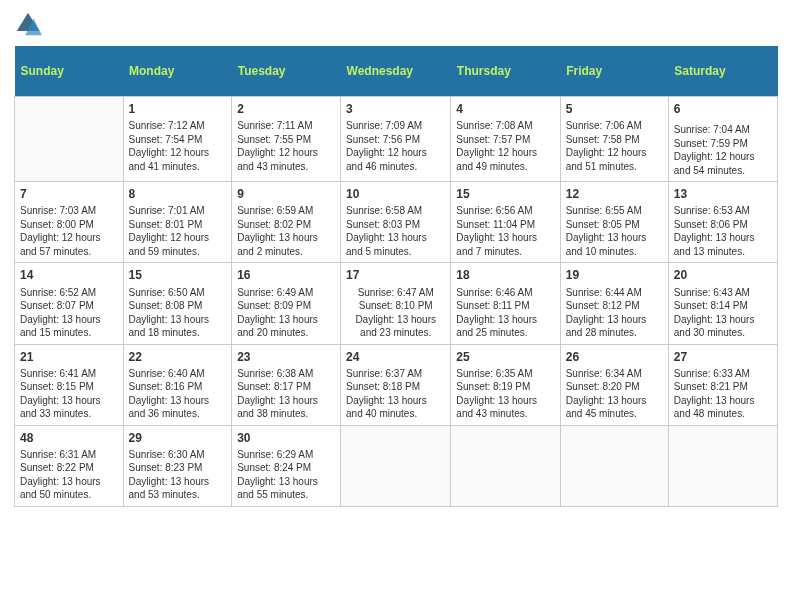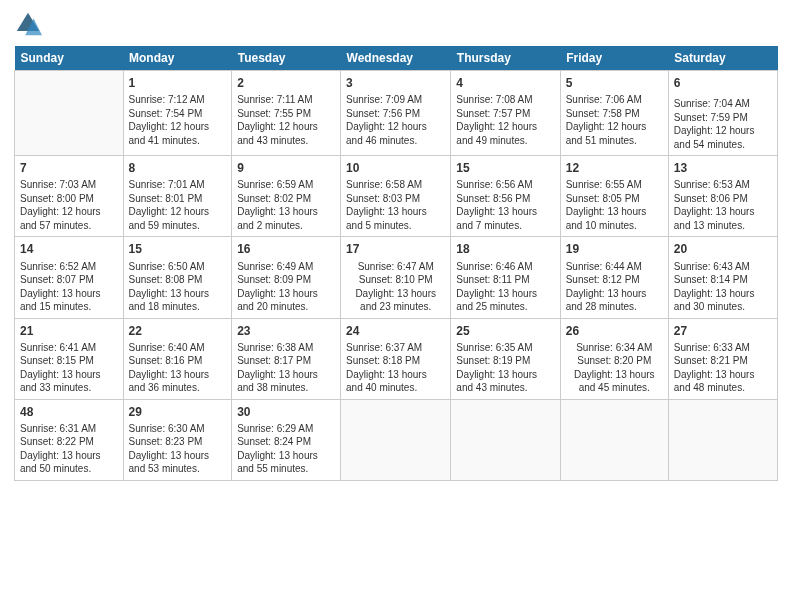--- a/index.html
+++ b/index.html
@@ -57,23 +57,23 @@
       font-size: 14px;
       color: #555;
     }
     table {
       width: 100%;
       border-collapse: collapse;
       font-size: 10.5px;
     }
     thead tr th {
       background-color: #2471a3;
-      color: #ffffff;
+      color: #bef264;
       text-align: left;
-      padding: 5px 6px;
+      padding: 18px 6px;
       font-size: 12px;
       font-weight: bold;
     }
     tbody tr td {
       border: 1px solid #ccc;
       vertical-align: top;
       padding: 4px 5px;
       height: 78px;
       width: 113px;
       color: #333;
@@ -197,21 +197,21 @@
           <td>
             <span class="day-num">10</span>
             <div class="day-info" style="white-space: pre-line;">Sunrise: 6:58 AM
 Sunset: 8:03 PM
 Daylight: 13 hours
 and 5 minutes.</div>
           </td>
           <td>
             <span class="day-num">15</span>
             <div class="day-info" style="white-space: pre-line;">Sunrise: 6:56 AM
-Sunset: 8:56 PM
+Sunset: 11:04 PM
 Daylight: 13 hours
 and 7 minutes.</div>
           </td>
           <td>
             <span class="day-num">12</span>
             <div class="day-info" style="white-space: pre-line;">Sunrise: 6:55 AM
 Sunset: 8:05 PM
 Daylight: 13 hours
 and 10 minutes.</div>
           </td>
@@ -305,21 +305,21 @@
           </td>
           <td>
             <span class="day-num">25</span>
             <div class="day-info" style="white-space: pre-line;">Sunrise: 6:35 AM
 Sunset: 8:19 PM
 Daylight: 13 hours
 and 43 minutes.</div>
           </td>
           <td>
             <span class="day-num">26</span>
-            <div class="day-info" style="white-space: pre-line; text-align: center;">Sunrise: 6:34 AM
+            <div class="day-info" style="white-space: pre-line;">Sunrise: 6:34 AM
 Sunset: 8:20 PM
 Daylight: 13 hours
 and 45 minutes.</div>
           </td>
           <td>
             <span class="day-num">27</span>
             <div class="day-info" style="white-space: pre-line;">Sunrise: 6:33 AM
 Sunset: 8:21 PM
 Daylight: 13 hours
 and 48 minutes.</div>

